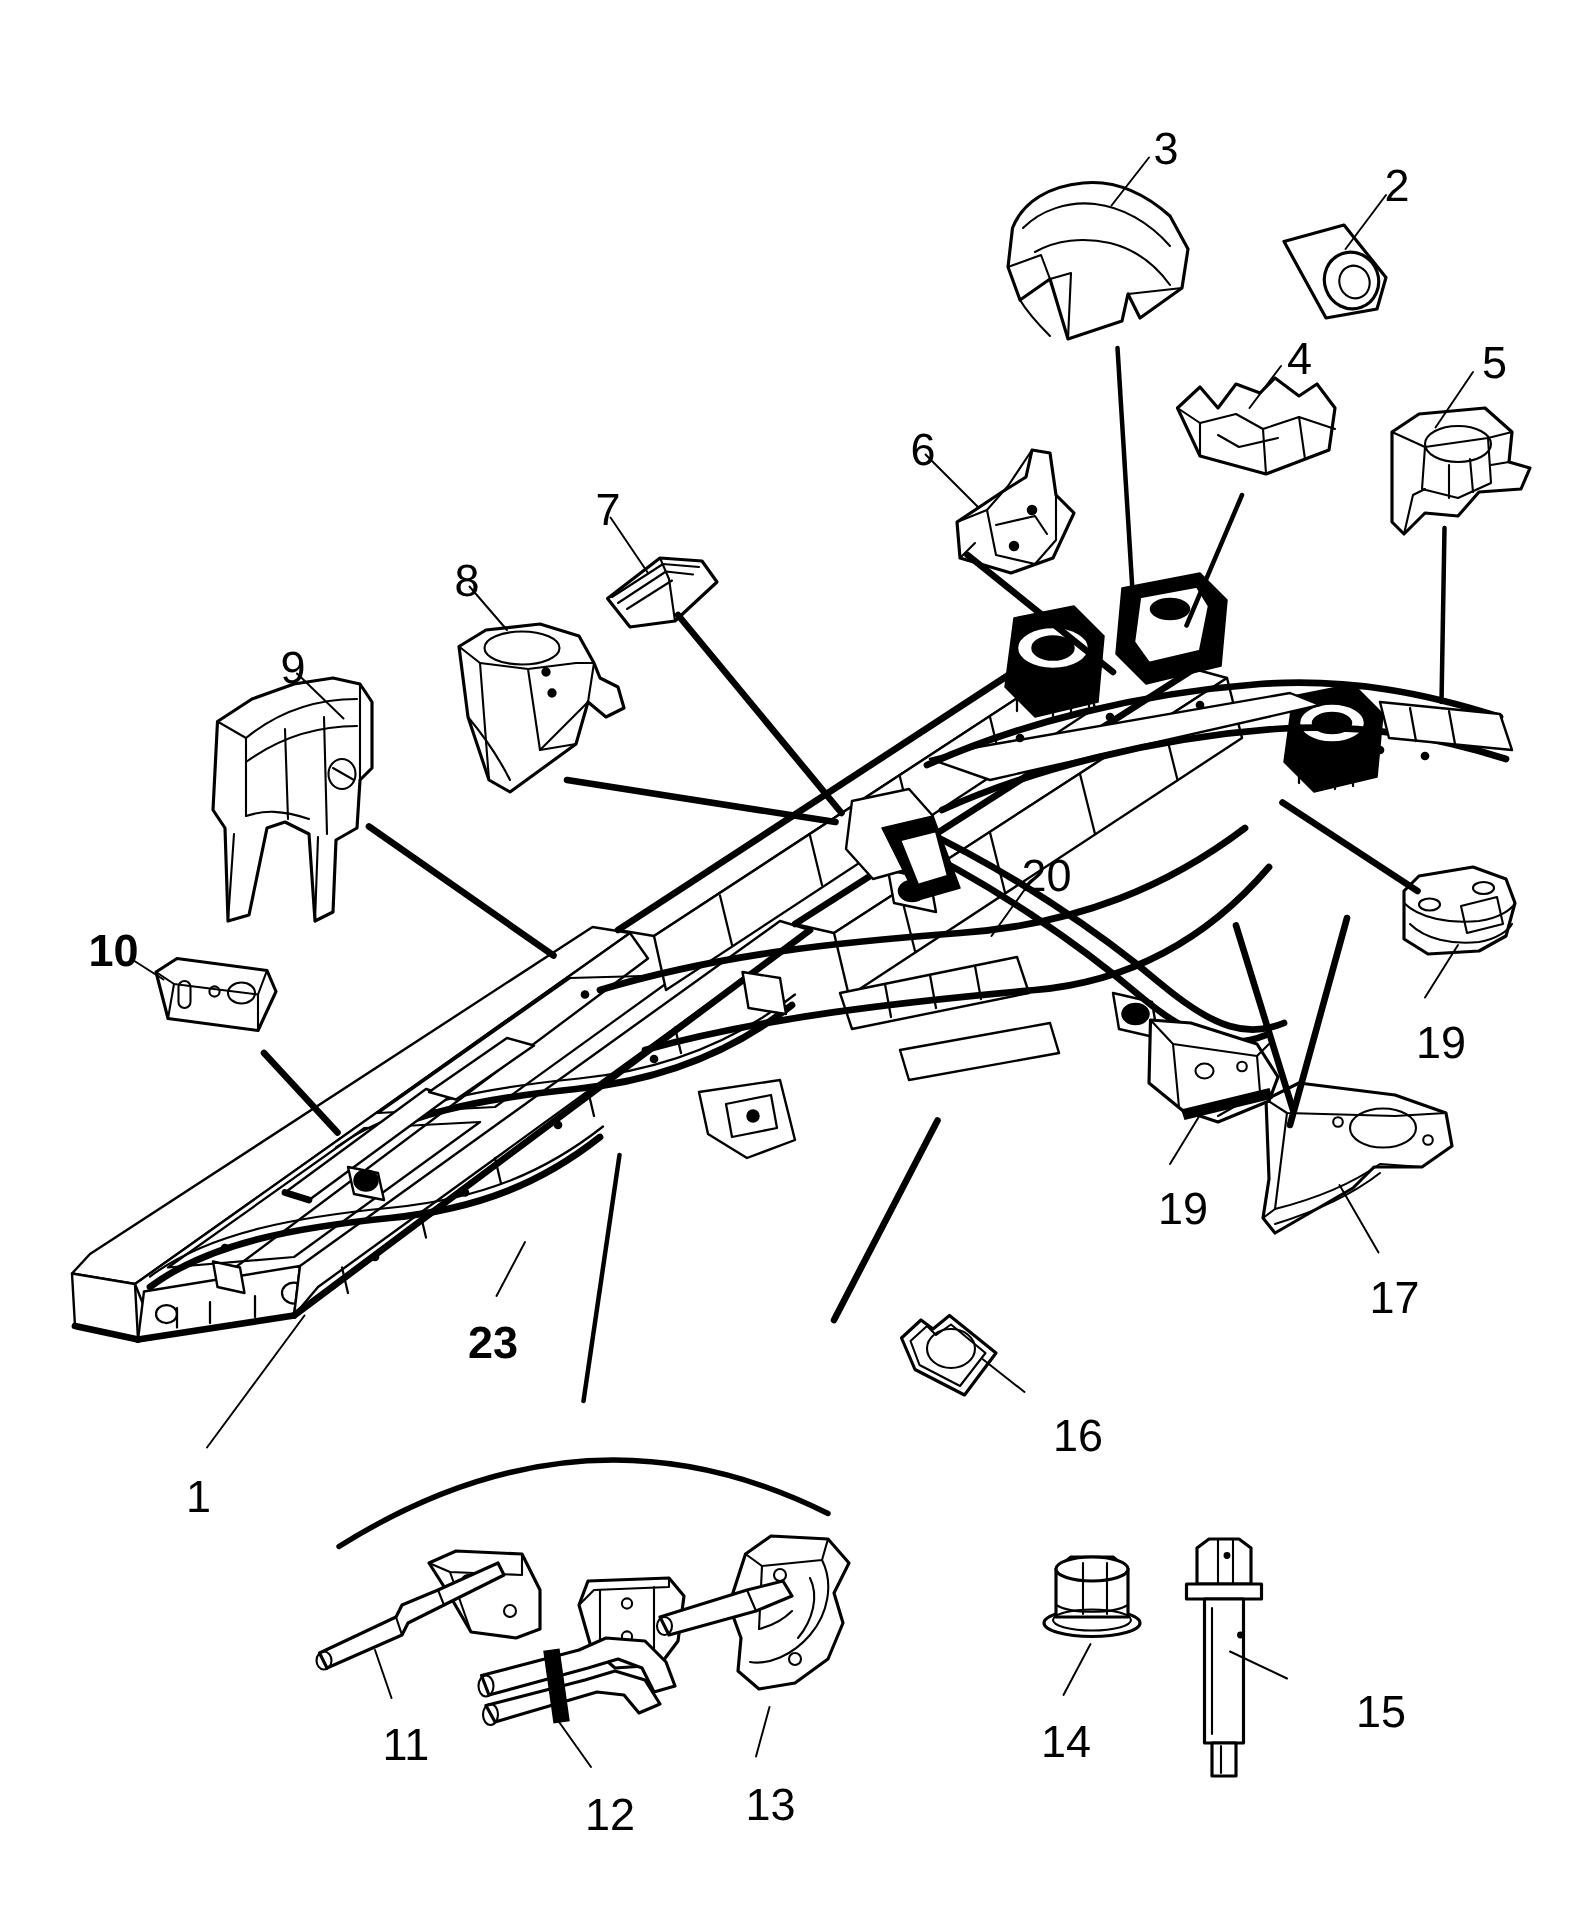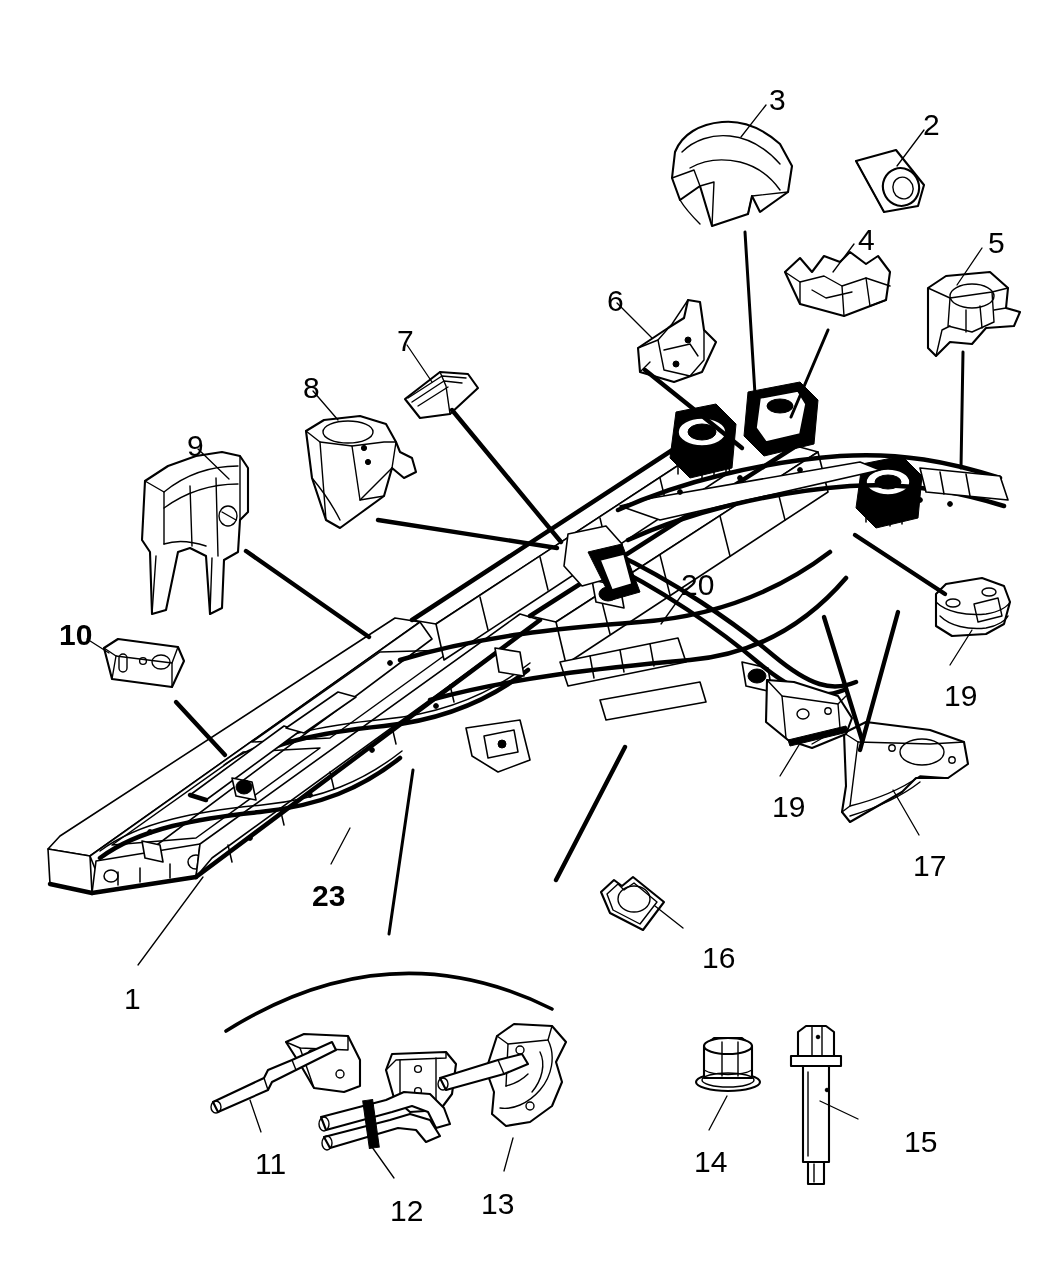--- a/index.html
+++ b/index.html
@@ -456,21 +456,21 @@
   <div class="callout-label" style="left:769px; top:85px;">3</div>
   <div class="callout-label" style="left:858px; top:225px;">4</div>
   <div class="callout-label" style="left:988px; top:228px;">5</div>
   <div class="callout-label" style="left:607px; top:286px;">6</div>
   <div class="callout-label" style="left:397px; top:326px;">7</div>
   <div class="callout-label" style="left:303px; top:373px;">8</div>
   <div class="callout-label" style="left:187px; top:431px;">9</div>
   <div class="callout-label" style="left:59px;  top:620px;font-weight:bold;">10</div>
   <div class="callout-label" style="left:255px; top:1149px;text-align:center;">11</div>
   <div class="callout-label" style="left:390px; top:1196px;">12</div>
-  <div class="callout-label" style="left:481px; top:1189px;text-align:right;">13</div>
+  <div class="callout-label" style="left:497px; top:1189px;text-align:right;">13</div>
   <div class="callout-label" style="left:694px; top:1147px;">14</div>
   <div class="callout-label" style="left:864px; top:1127px;margin-left:40px;">15</div>
   <div class="callout-label" style="left:681px; top:943px;margin-left:21px;">16</div>
   <div class="callout-label" style="left:913px; top:851px;">17</div>
   <div class="callout-label" style="left:772px; top:792px;">19</div>
   <div class="callout-label" style="left:944px; top:681px;">19</div>
   <div class="callout-label" style="left:681px; top:570px;">20</div>
   <div class="callout-label" style="left:312px; top:881px;font-weight:bold;">23</div>
 
 </div>

